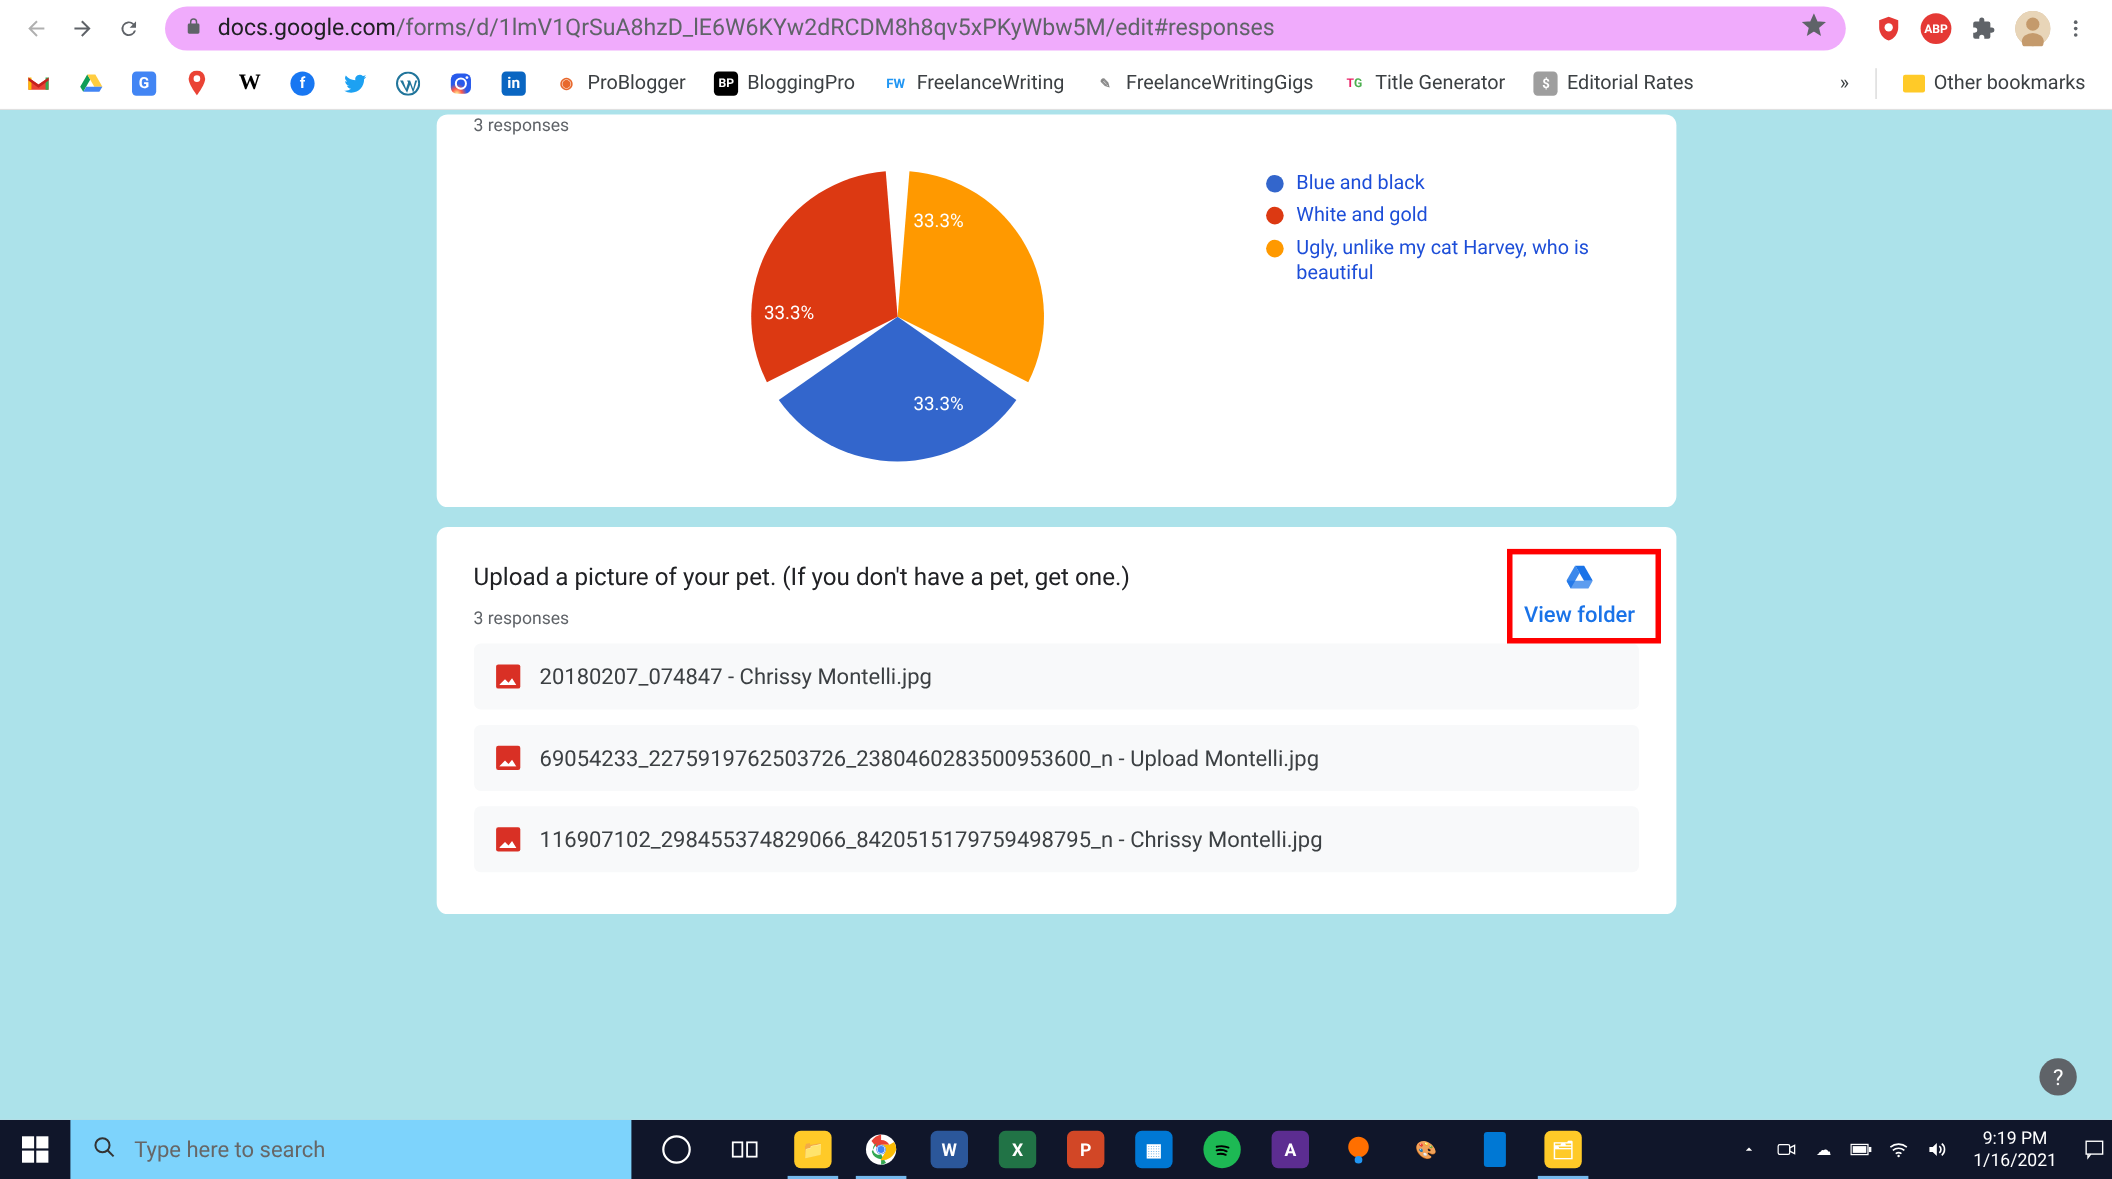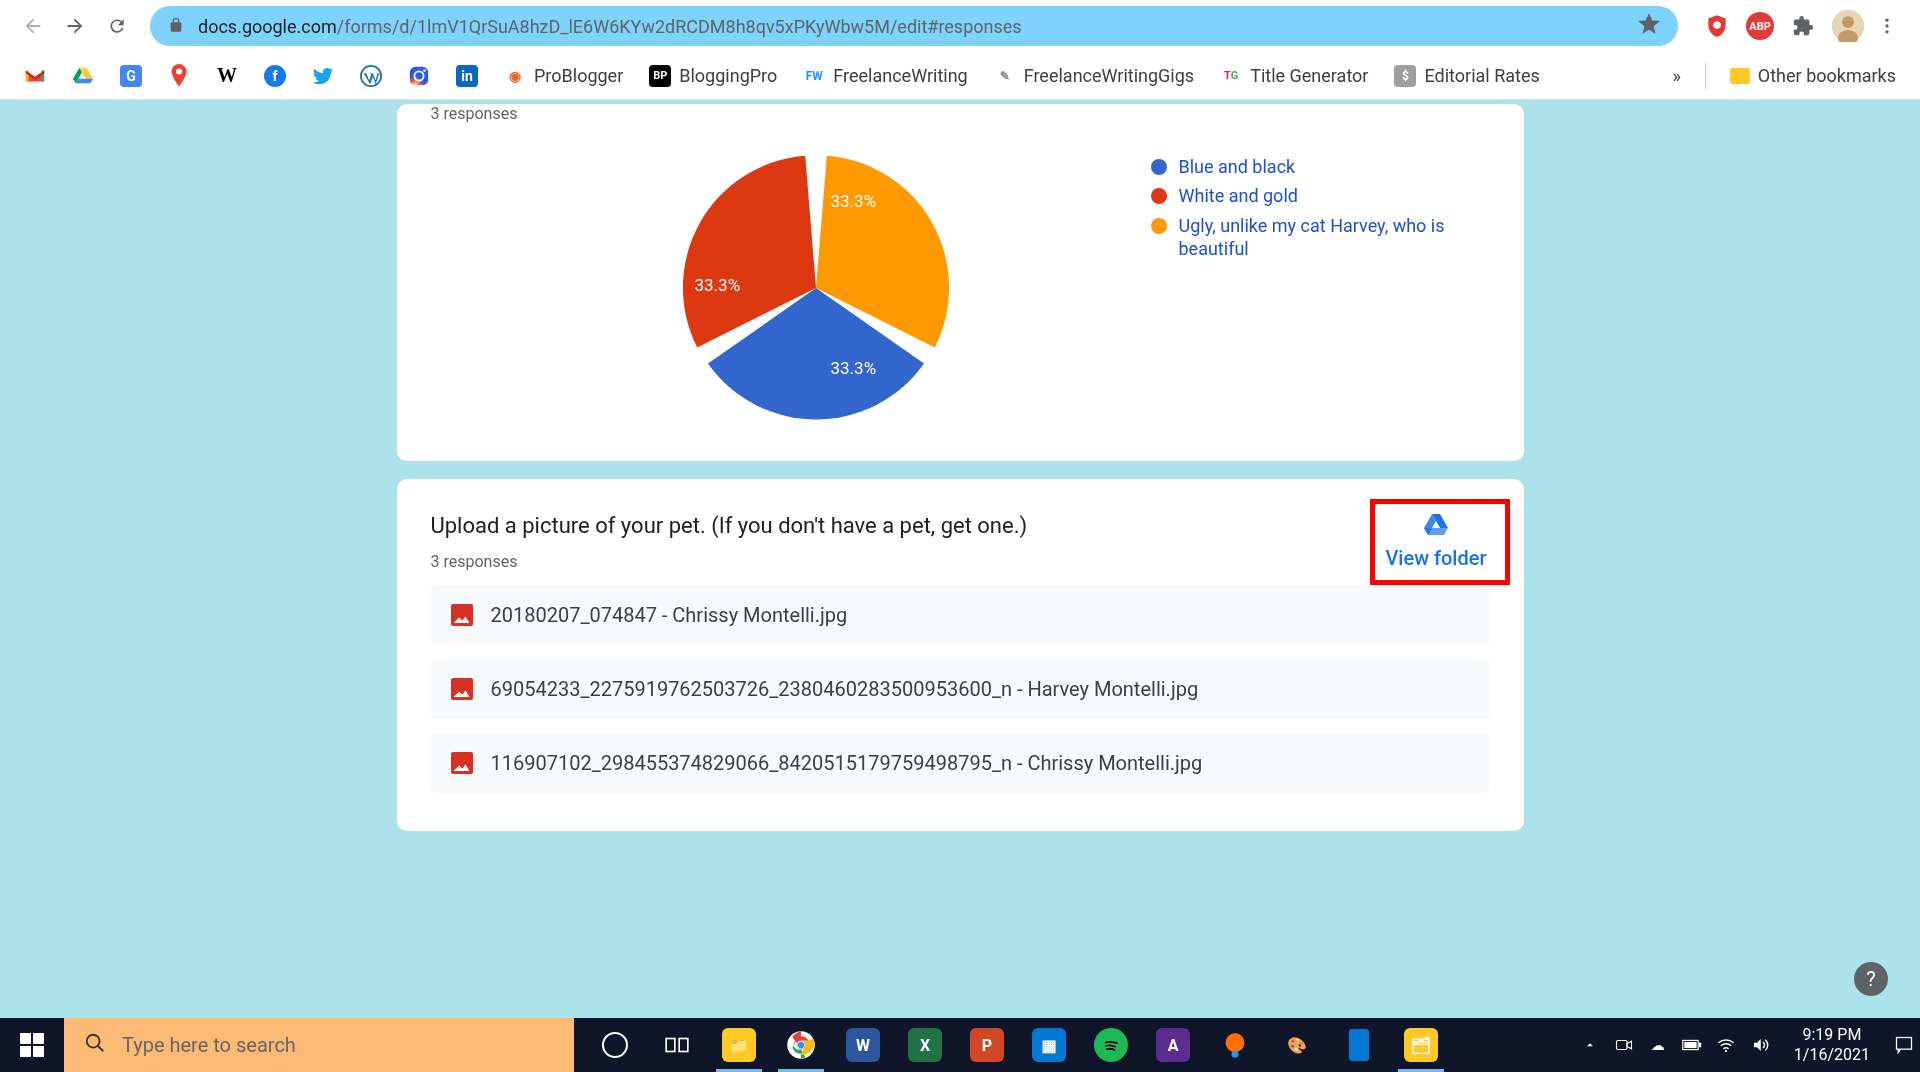--- a/index.html
+++ b/index.html
@@ -3,21 +3,21 @@
 <meta charset="utf-8">
 <style>
   * { box-sizing: border-box; margin: 0; padding: 0; }
   html, body { width: 1920px; height: 1072px; font-family: 'Segoe UI', Roboto, Arial, sans-serif; overflow: hidden; }
   body { display: flex; flex-direction: column; background: #fff; }
 
   
   .browser-toolbar { height: 52px; display: flex; align-items: center; padding: 0 14px; gap: 4px; }
   .nav-btn { width: 38px; height: 38px; display:flex; align-items:center; justify-content:center; border-radius:50%; color:#5f6368; cursor:pointer; }
   .nav-btn.disabled { color:#b0b0b0; }
-  .omnibox { flex:1; height:40px; background:#7dd3fc; border-radius:20px; display:flex; align-items:center; padding:0 18px; margin:0 10px; color:#202124; font-size:18px; }
+  .omnibox { flex:1; height:40px; background:#f0abfc; border-radius:20px; display:flex; align-items:center; padding:0 18px; margin:0 10px; color:#202124; font-size:21px; }
   .omnibox .lock { margin-right:14px; color:#5f6368; }
   .omnibox .url-rest { color:#5f6368; }
   .omnibox .star { margin-left:auto; color:#5f6368; }
   .ext-icon { width:30px; height:30px; display:flex; align-items:center; justify-content:center; margin-left:10px; border-radius:50%; }
   .avatar { width:32px; height:32px; border-radius:50%; background:#d7bfa0; margin-left:10px; display:flex;align-items:center;justify-content:center;color:#5a3d1a;font-size:12px; }
 
   
   .bookmarks-bar { height:48px; display:flex; align-items:center; padding:0 18px; gap:14px; border-bottom:1px solid #e0e0e0; font-size:18px; color:#3c4043; }
   .bm { display:flex; align-items:center; gap:8px; padding:4px 6px; cursor:pointer; white-space:nowrap; }
   .bm-icon { width:22px; height:22px; display:flex; align-items:center; justify-content:center; font-weight:bold; font-size:14px; border-radius:4px; }
@@ -59,21 +59,21 @@
   
   .viewport-inner::-webkit-scrollbar { width:22px; }
   .viewport-inner::-webkit-scrollbar-track { background:#f1f1f1; }
   .viewport-inner::-webkit-scrollbar-thumb { background:#c1c1c1; border-radius:2px; }
 
   
   .taskbar { height:54px; background:#10162a; display:flex; align-items:center; color:#fff; }
   .start-btn { width:64px; height:100%; display:flex; align-items:center; justify-content:center; }
   .win-logo { width:24px; height:24px; display:grid; grid-template-columns:1fr 1fr; grid-template-rows:1fr 1fr; gap:2px; }
   .win-logo div { background:#fff; }
-  .search-box { width:510px; height:100%; background:#fdba74; display:flex; align-items:center; padding:0 20px; gap:16px; color:#666; font-size:20px; }
+  .search-box { width:510px; height:100%; background:#7dd3fc; display:flex; align-items:center; padding:0 20px; gap:16px; color:#666; font-size:20px; }
   .task-icons { display:flex; align-items:center; height:100%; gap:0; margin-left:10px; }
   .task-icon { width:62px; height:100%; display:flex; align-items:center; justify-content:center; position:relative; }
   .task-icon.active::after { content:''; position:absolute; bottom:0; left:8px; right:8px; height:3px; background:#76b9ed; }
   .task-icon .app { width:34px; height:34px; border-radius:6px; display:flex; align-items:center; justify-content:center; font-size:16px; font-weight:bold; }
   .tray { margin-left:auto; display:flex; align-items:center; gap:14px; padding:0 6px; font-size:14px; }
   .tray-clock { text-align:center; font-size:16px; line-height:1.25; padding:0 10px; }
   .tray-ic { width:20px; height:20px; display:flex; align-items:center; justify-content:center; color:#fff; }
 </style>
 </head>
 <body>
@@ -295,21 +295,21 @@
         </div>
         <h2>Upload a picture of your pet. (If you don't have a pet, get one.)</h2>
         <div class="resp-count">3 responses</div>
 
         <div class="file-row">
           <span class="img-icon"></span>
           <span>20180207_074847 - Chrissy Montelli.jpg</span>
         </div>
         <div class="file-row">
           <span class="img-icon"></span>
-          <span>69054233_2275919762503726_2380460283500953600_n - Harvey Montelli.jpg</span>
+          <span>69054233_2275919762503726_2380460283500953600_n - Upload Montelli.jpg</span>
         </div>
         <div class="file-row">
           <span class="img-icon"></span>
           <span>116907102_298455374829066_8420515179759498795_n - Chrissy Montelli.jpg</span>
         </div>
       </div>
 
       <div style="height:140px"></div>
     </div>
   </div>

